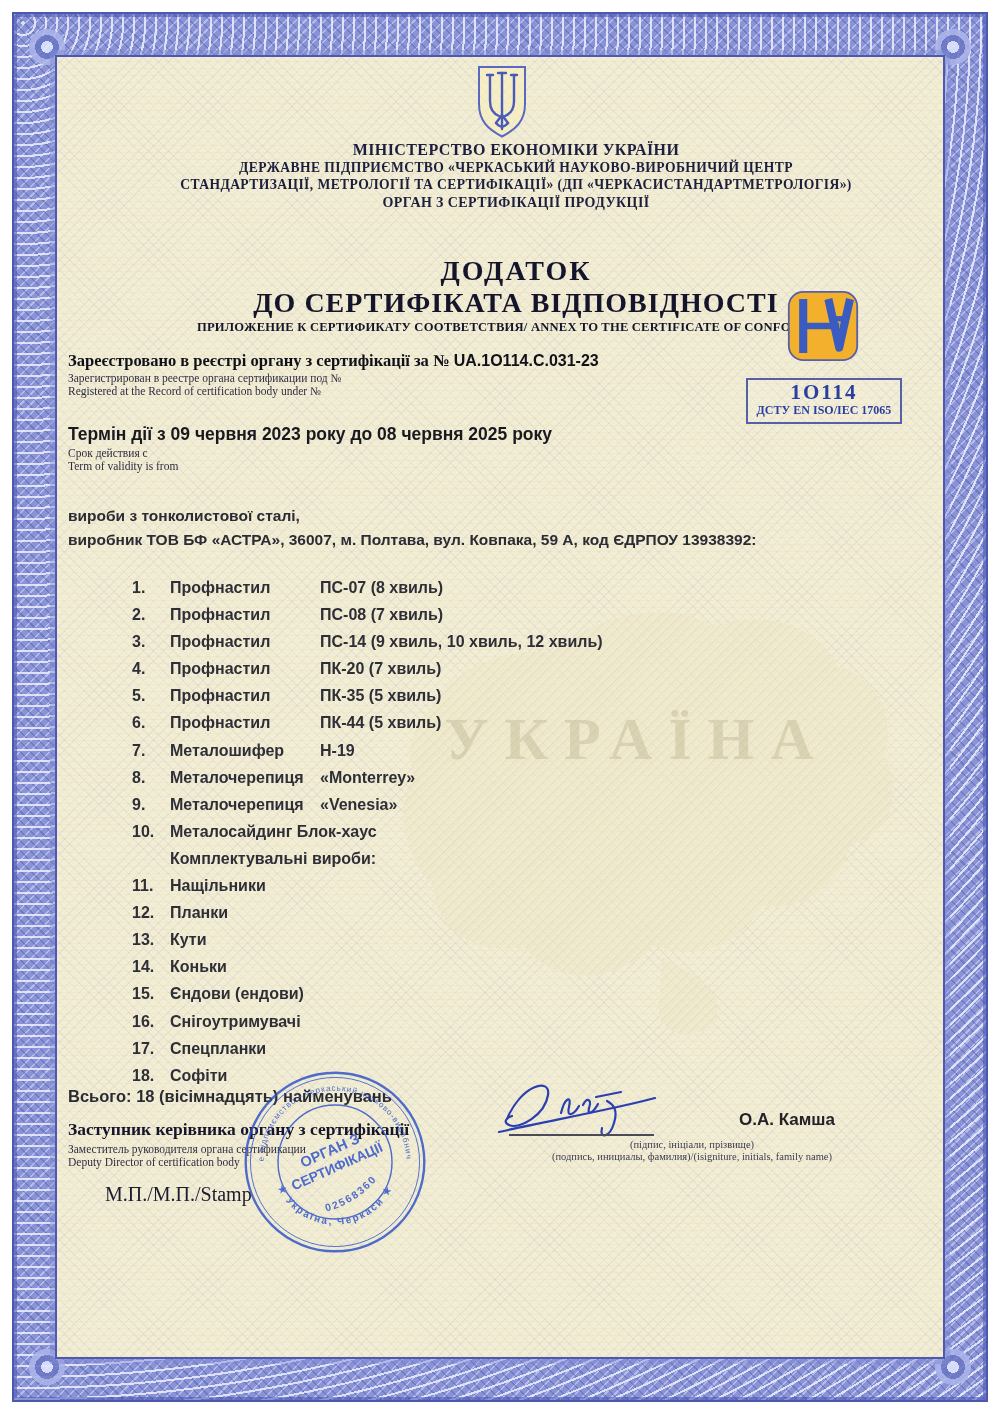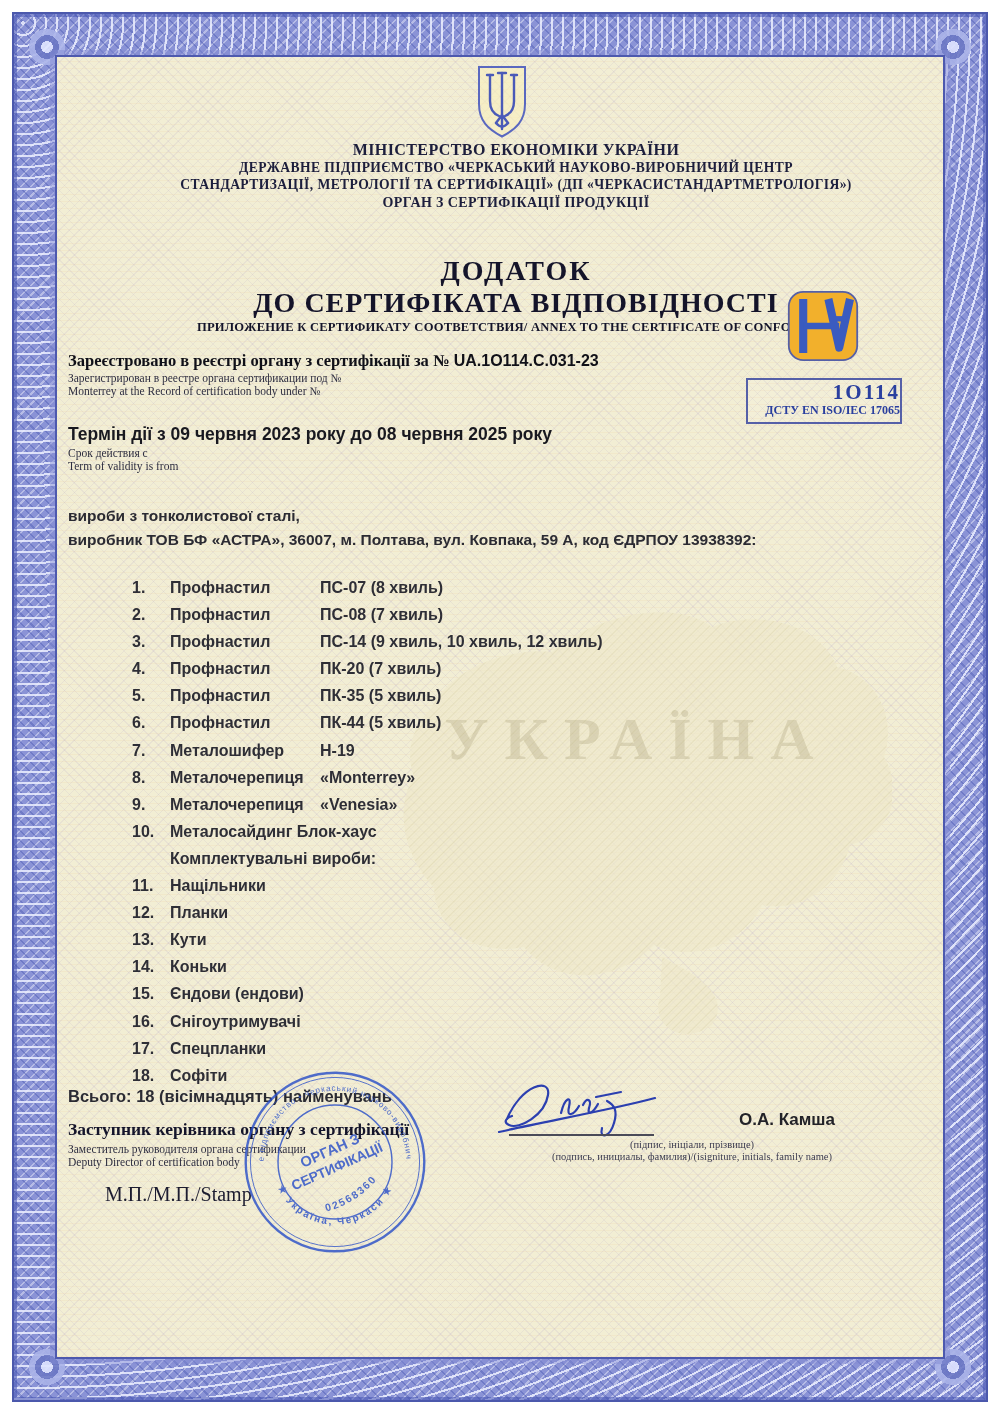--- a/index.html
+++ b/index.html
@@ -28,21 +28,21 @@
   .serif{font-family:"Liberation Serif",serif;}
   .hdr{font-family:"Liberation Serif",serif;font-weight:700;color:#1c1e3c;letter-spacing:.4px;}
   .ttl{font-family:"Liberation Serif",serif;font-weight:700;color:#14142a;}
   .sansb{font-family:"Liberation Sans",sans-serif;font-weight:700;color:#2b2b33;}
   .sublabel{font-family:"Liberation Serif",serif;font-size:11.5px;color:#2e2e40;line-height:12.5px;}
   .items{left:75px;top:517px;width:640px;}
   .item-row{display:flex;height:27.1px;line-height:27.1px;
     font-family:"Liberation Sans",sans-serif;font-weight:700;font-size:16px;color:#2e2e36;}
   .item-num{width:38px;}
   .item-name{min-width:150px;}
-  .acc-box{border:2px solid #5560a8;color:#2a3f9f;text-align:right;
+  .acc-box{border:2px solid #5560a8;color:#2a3f9f;text-align:center;
     font-family:"Liberation Serif",serif;font-weight:700;background:rgba(255,255,255,.08);}
   .wm-text{font-family:"Liberation Serif",serif;font-weight:700;font-size:60px;letter-spacing:16px;
     color:rgba(168,158,118,.30);text-align:center;}
   .sig-underline{height:2px;background:#4a4a58;}
   .cap{font-family:"Liberation Serif",serif;font-size:10.5px;color:#3c3c50;line-height:11.5px;text-align:center;}
 </style>
 </head>
 <body>
 
 <div class="page">
@@ -104,21 +104,21 @@
     </svg>
     <div class="abs acc-box" style="left:689px;top:321px;width:152px;height:42px;">
       <div style="font-size:21px;line-height:24px;letter-spacing:2px;">1О114</div>
       <div style="font-size:12px;line-height:13px;">ДСТУ EN ISO/ІЕС 17065</div>
     </div>
 
     <div class="abs" style="left:11px;top:294px;font-size:16.5px;color:#101018;">
       <span class="serif" style="font-weight:700;">Зареєстровано в реєстрі органу з сертифікації за № </span><span class="sansb" style="font-size:16px;color:#101018;">UA.1О114.С.031-23</span>
     </div>
     <div class="abs sublabel" style="left:11px;top:315px;">Зарегистрирован в реестре органа сертификации под №</div>
-    <div class="abs sublabel" style="left:11px;top:328px;">Monterrey at the Record of certification body under №</div>
+    <div class="abs sublabel" style="left:11px;top:328px;">Registered at the Record of certification body under №</div>
 
     <div class="abs sansb" style="left:11px;top:367px;font-size:17.5px;color:#18181f;">Термін дії з 09 червня 2023 року  до  08 червня 2025 року</div>
     <div class="abs sublabel" style="left:11px;top:390px;">Срок действия с</div>
     <div class="abs sublabel" style="left:11px;top:403px;">Term of validity is from</div>
 
     <div class="abs sansb" style="left:11px;top:450px;font-size:15.5px;">вироби з тонколистової сталі,</div>
     <div class="abs sansb" style="left:11px;top:474px;font-size:15.5px;">виробник ТОВ БФ «АСТРА», 36007, м. Полтава, вул. Ковпака, 59 А, код ЄДРПОУ 13938392:</div>
 
     <div class="abs items">
       <div class="item-row">

